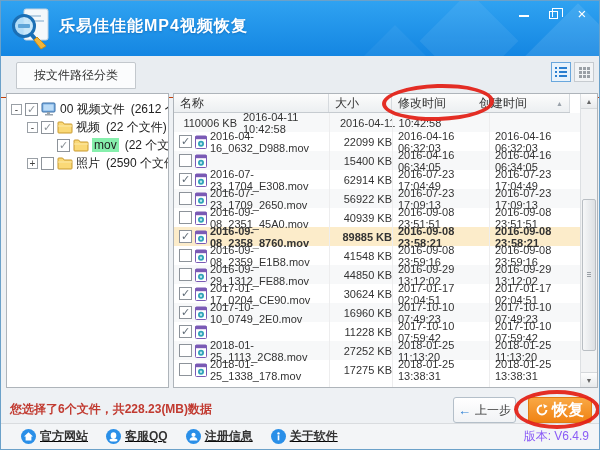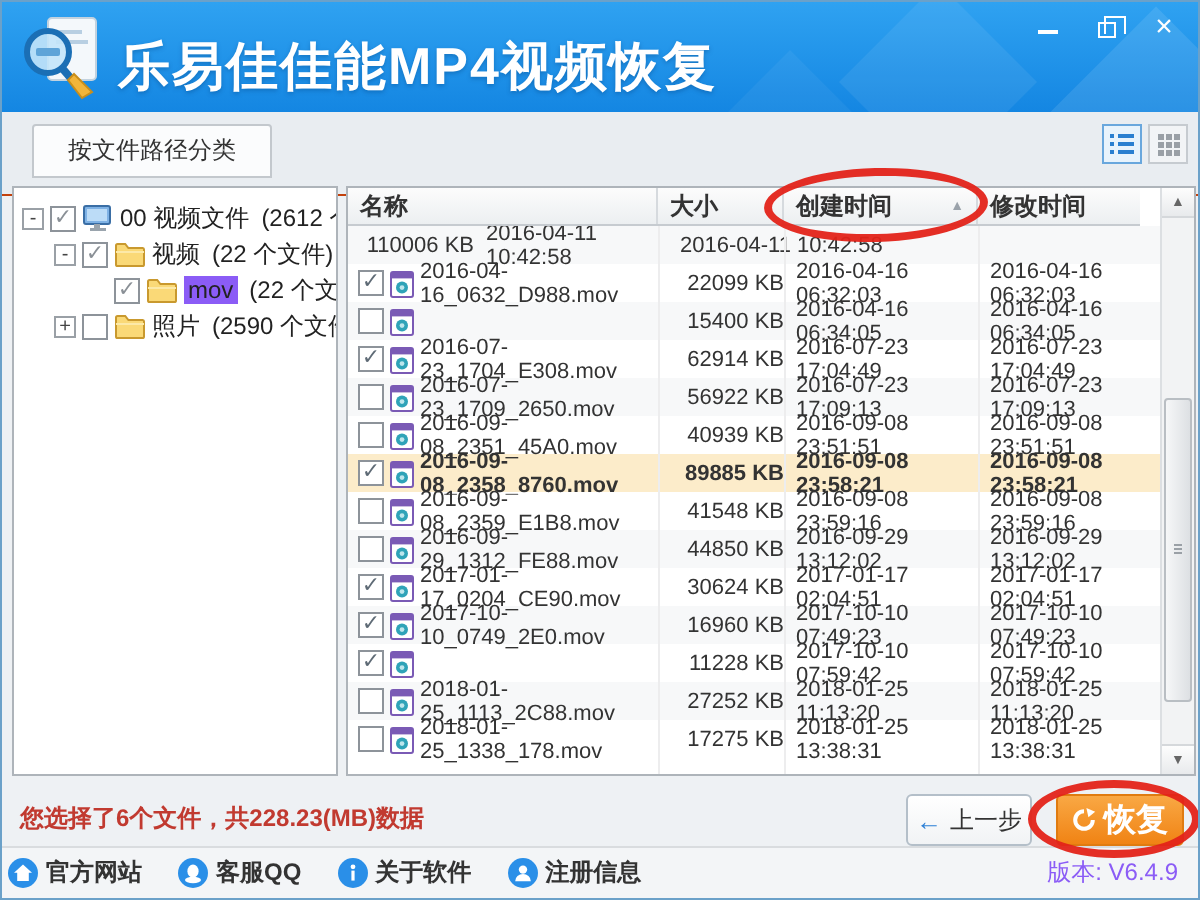--- a/index.html
+++ b/index.html
@@ -9,21 +9,21 @@
             border:1px solid #6ba1c9; overflow:hidden; }
 
   
   .titlebar { position:absolute; left:0; top:0; right:0; height:55px;
               background:linear-gradient(180deg,#2fa2f1,#1486e2); overflow:hidden; }
   .cube { position:absolute; background:rgba(255,255,255,0.07); transform:rotate(45deg); }
   .c1 { width:70px; height:70px; right:95px; top:5px; }
   .c2 { width:86px; height:86px; right:-22px; top:20px; background:rgba(255,255,255,0.10); }
   .c3 { width:48px; height:48px; right:180px; top:34px; background:rgba(255,255,255,0.05); }
   .app-icon { position:absolute; left:10px; top:6px; width:40px; height:44px; }
-  .title { position:absolute; left:58px; top:15px; color:#fff; font-size:26px;
+  .title { position:absolute; left:58px; top:15px; color:#fff; font-size:16px;
            font-weight:bold; letter-spacing:1px; text-shadow:0 1px 2px rgba(0,60,120,.35); }
   .win-controls { position:absolute; right:10px; top:5px; display:flex; gap:15px;
                   align-items:flex-start; height:18px; color:#fff; }
   .wc { width:14px; height:16px; display:flex; justify-content:center; cursor:pointer; }
   .minbar { width:10px; height:2px; background:#fff; margin-top:9px; }
   .maxbox { width:9px; height:8px; border:1px solid #fff; position:relative; margin-top:5px; }
   .maxbox:before { content:""; position:absolute; left:2px; top:-4px; width:9px; height:8px;
                    border:1px solid #fff; border-bottom:none; }
   .wc.close { font-size:15px; line-height:16px; }
 
@@ -42,30 +42,30 @@
   .tree-panel { position:absolute; left:5px; top:92px; width:163px; height:295px;
                 background:#fff; border:1px solid #aeb4ba; padding-top:6px;
                 overflow:hidden; white-space:nowrap; }
   .titem { height:18px; display:flex; align-items:center; gap:3px; font-size:12px; color:#222; }
   .texp { width:11px; height:11px; border:1px solid #9aa0a6; background:#fff; font-size:10px;
           line-height:9px; text-align:center; color:#444; flex:none; }
   .texp.none { border:none; }
   .cb { width:13px; height:13px; border:1px solid #8d939a; background:#fff; font-size:11px;
         line-height:11px; text-align:center; flex:none; }
   .tcb { color:#8a9096; }
-  .tlabel.sel { background:#8b5cf6; padding:0 2px; }
+  .tlabel.sel { background:#86efac; padding:0 2px; }
   .tcount { margin-left:3px; }
   .ticon { flex:none; display:flex; }
 
   
   .table-panel { position:absolute; left:172px; top:92px; width:425px; height:295px;
                  background:#fff; border:1px solid #aeb4ba; }
   .thead { position:absolute; left:0; top:0; right:27px; height:19px; display:flex;
            background:linear-gradient(#fcfcfc,#eceff1); border-bottom:1px solid #c6cbd0;
-           font-size:12px; color:#333;font-weight:bold; }
+           font-size:12px; color:#333; }
   .hc { display:flex; align-items:center; padding-left:6px; border-right:1px solid #d6dade; }
   .hc0 { width:155px; } .hc1 { width:63px; } .hc2 { width:97px; } .hc3 { flex:1; border-right:none; }
   .sortarrow { margin-left:auto; margin-right:6px; font-size:7px; color:#9aa2aa; }
   .tbody { position:absolute; left:0; top:19px; right:17px; bottom:0; overflow:hidden; }
   .vline { position:absolute; top:0; bottom:0; width:1px; background:#ededee; }
   .trow { height:19px; display:flex; align-items:center; font-size:11px; color:#333; }
   .trow:nth-child(even) { background:#f7f8f9; }
   .trow.hl { background:#fcecca; font-weight:bold; }
   .cn { width:155px; display:flex; align-items:center; gap:3px; padding-left:5px; overflow:hidden; }
   .cs { width:63px; padding-left:6px;text-align:right; } .cc { width:97px; padding-left:6px; } .cm { flex:1; padding-left:6px; }
@@ -96,21 +96,21 @@
          font-family:inherit; cursor:pointer; }
   .back { left:452px; width:63px; background:linear-gradient(#ffffff,#f1f3f5);
           border:1px solid #b4bfc9; color:#333; }
   .back .arrow { color:#2f81d6; font-weight:bold; font-size:13px; }
   .recover { left:527px; width:64px; background:linear-gradient(#f9a844,#f08314);
              border:1px solid #e07b10; color:#fff; font-weight:bold; font-size:16px; }
 
   
   .footer { position:absolute; left:0; right:0; bottom:0; height:26px; background:#f3f5f7;
             border-top:1px solid #d9dcdf; }
-  .links { position:absolute; left:3px; top:0; bottom:0; display:flex; align-items:center; gap:18px; }
+  .links { position:absolute; left:20px; top:0; bottom:0; display:flex; align-items:center; gap:18px;text-decoration:underline; }
   .flink { display:flex; align-items:center; gap:4px; font-size:12px; font-weight:bold;
            color:#333; cursor:pointer; }
   .version { position:absolute; right:10px; top:0; bottom:0; display:flex; align-items:center;
              font-size:12px; color:#8b5cf6; }
 </style>
 </head>
 <body>
 
 <div class="window">
 
@@ -228,26 +228,26 @@
     </div>
 
   <div class="table-panel">
     <div class="thead">
         <div class="hc hc0">
           <span>名称</span>
         </div>
         <div class="hc hc1">
           <span>大小</span>
         </div>
+        <div class="hc hc3">
+          <span>修改时间</span>
+        </div>
         <div class="hc hc2">
           <span>创建时间</span>
           <span class="sortarrow">▲</span>
-        </div>
-        <div class="hc hc3">
-          <span>修改时间</span>
         </div>
       </div>
     <div class="tbody">
       <div class="vline" style="left:155px"></div>
       <div class="vline" style="left:218px"></div>
       <div class="vline" style="left:315px"></div>
     <div class="trow">
           <div class="cs">110006 KB</div>
           <div class="cc">2016-04-11 10:42:58</div>
           <div class="cm">2016-04-11 10:42:58</div>
@@ -518,33 +518,33 @@
               <ellipse cx="7.5" cy="6.6" rx="2.8" ry="3.3" fill="#fff"></ellipse>
               <ellipse cx="7.5" cy="11" rx="4" ry="1.6" fill="#fff"></ellipse>
             </svg>
           </span>
           <span>客服QQ</span>
         </div>
         <div class="flink">
           <span style="display:flex">
             <svg width="15" height="15" viewBox="0 0 15 15">
               <circle cx="7.5" cy="7.5" r="7.5" fill="#2a8fe8"></circle>
+              <circle cx="7.5" cy="5.8" r="2.1" fill="#fff"></circle>
+              <path d="M3.6 11.6 a3.9 3.6 0 0 1 7.8 0 z" fill="#fff"></path>
+            </svg>
+          </span>
+          <span>注册信息</span>
+        </div>
+        <div class="flink">
+          <span style="display:flex">
+            <svg width="15" height="15" viewBox="0 0 15 15">
+              <circle cx="7.5" cy="7.5" r="7.5" fill="#2a8fe8"></circle>
               <circle cx="7.5" cy="4.4" r="1.2" fill="#fff"></circle>
               <rect x="6.7" y="6.3" width="1.6" height="5" fill="#fff"></rect>
             </svg>
           </span>
           <span>关于软件</span>
         </div>
-        <div class="flink">
-          <span style="display:flex">
-            <svg width="15" height="15" viewBox="0 0 15 15">
-              <circle cx="7.5" cy="7.5" r="7.5" fill="#2a8fe8"></circle>
-              <circle cx="7.5" cy="5.8" r="2.1" fill="#fff"></circle>
-              <path d="M3.6 11.6 a3.9 3.6 0 0 1 7.8 0 z" fill="#fff"></path>
-            </svg>
-          </span>
-          <span>注册信息</span>
-        </div>
       </div>
     <div class="version">版本: V6.4.9</div>
   </div>
 
 </div>
 
 </body></html>

